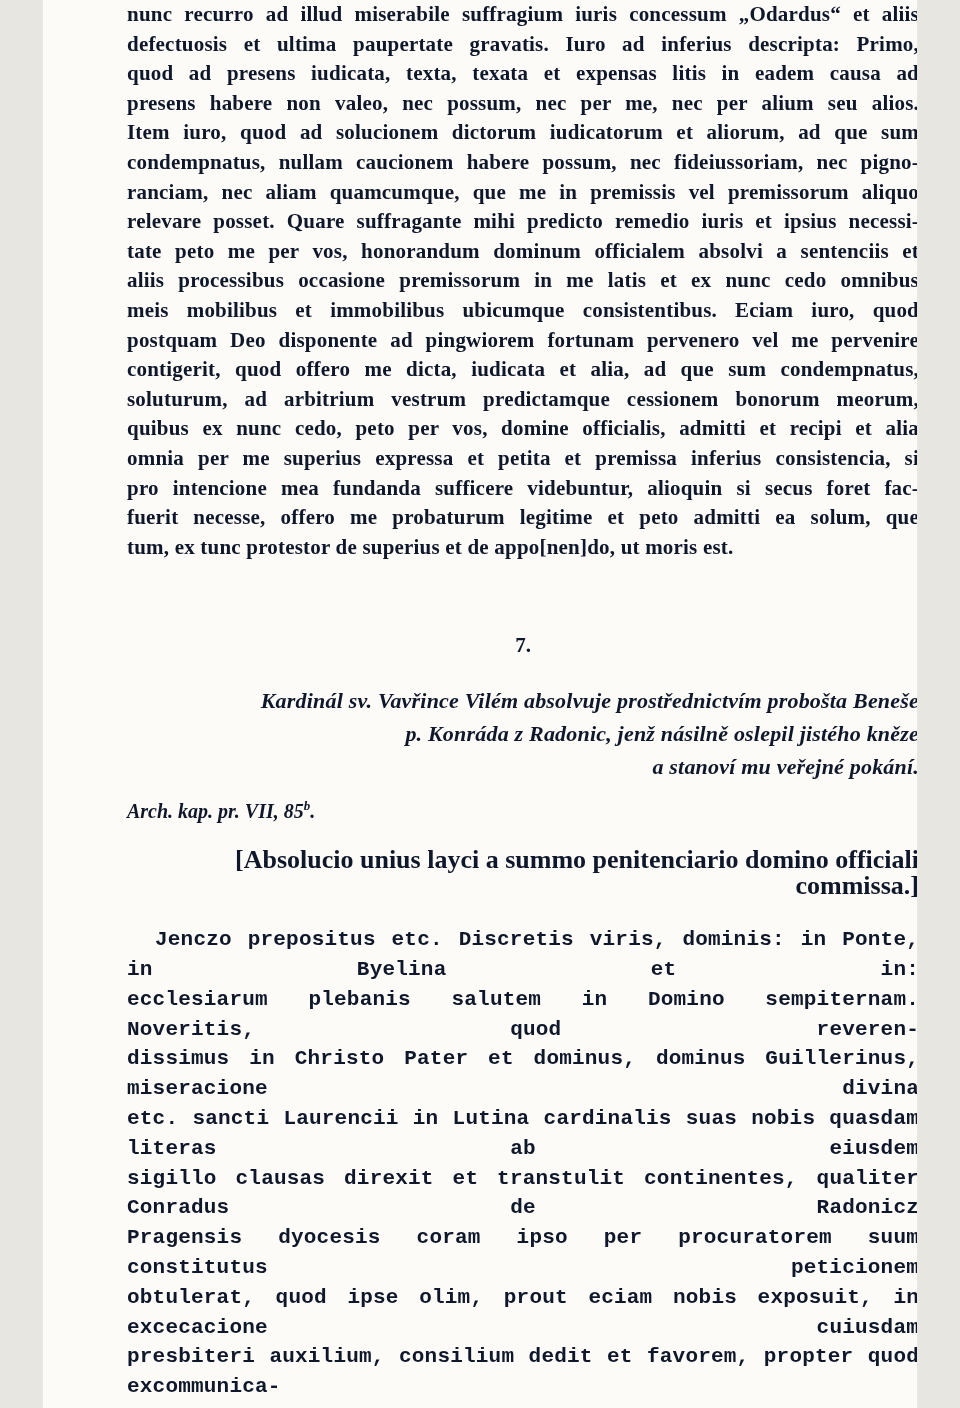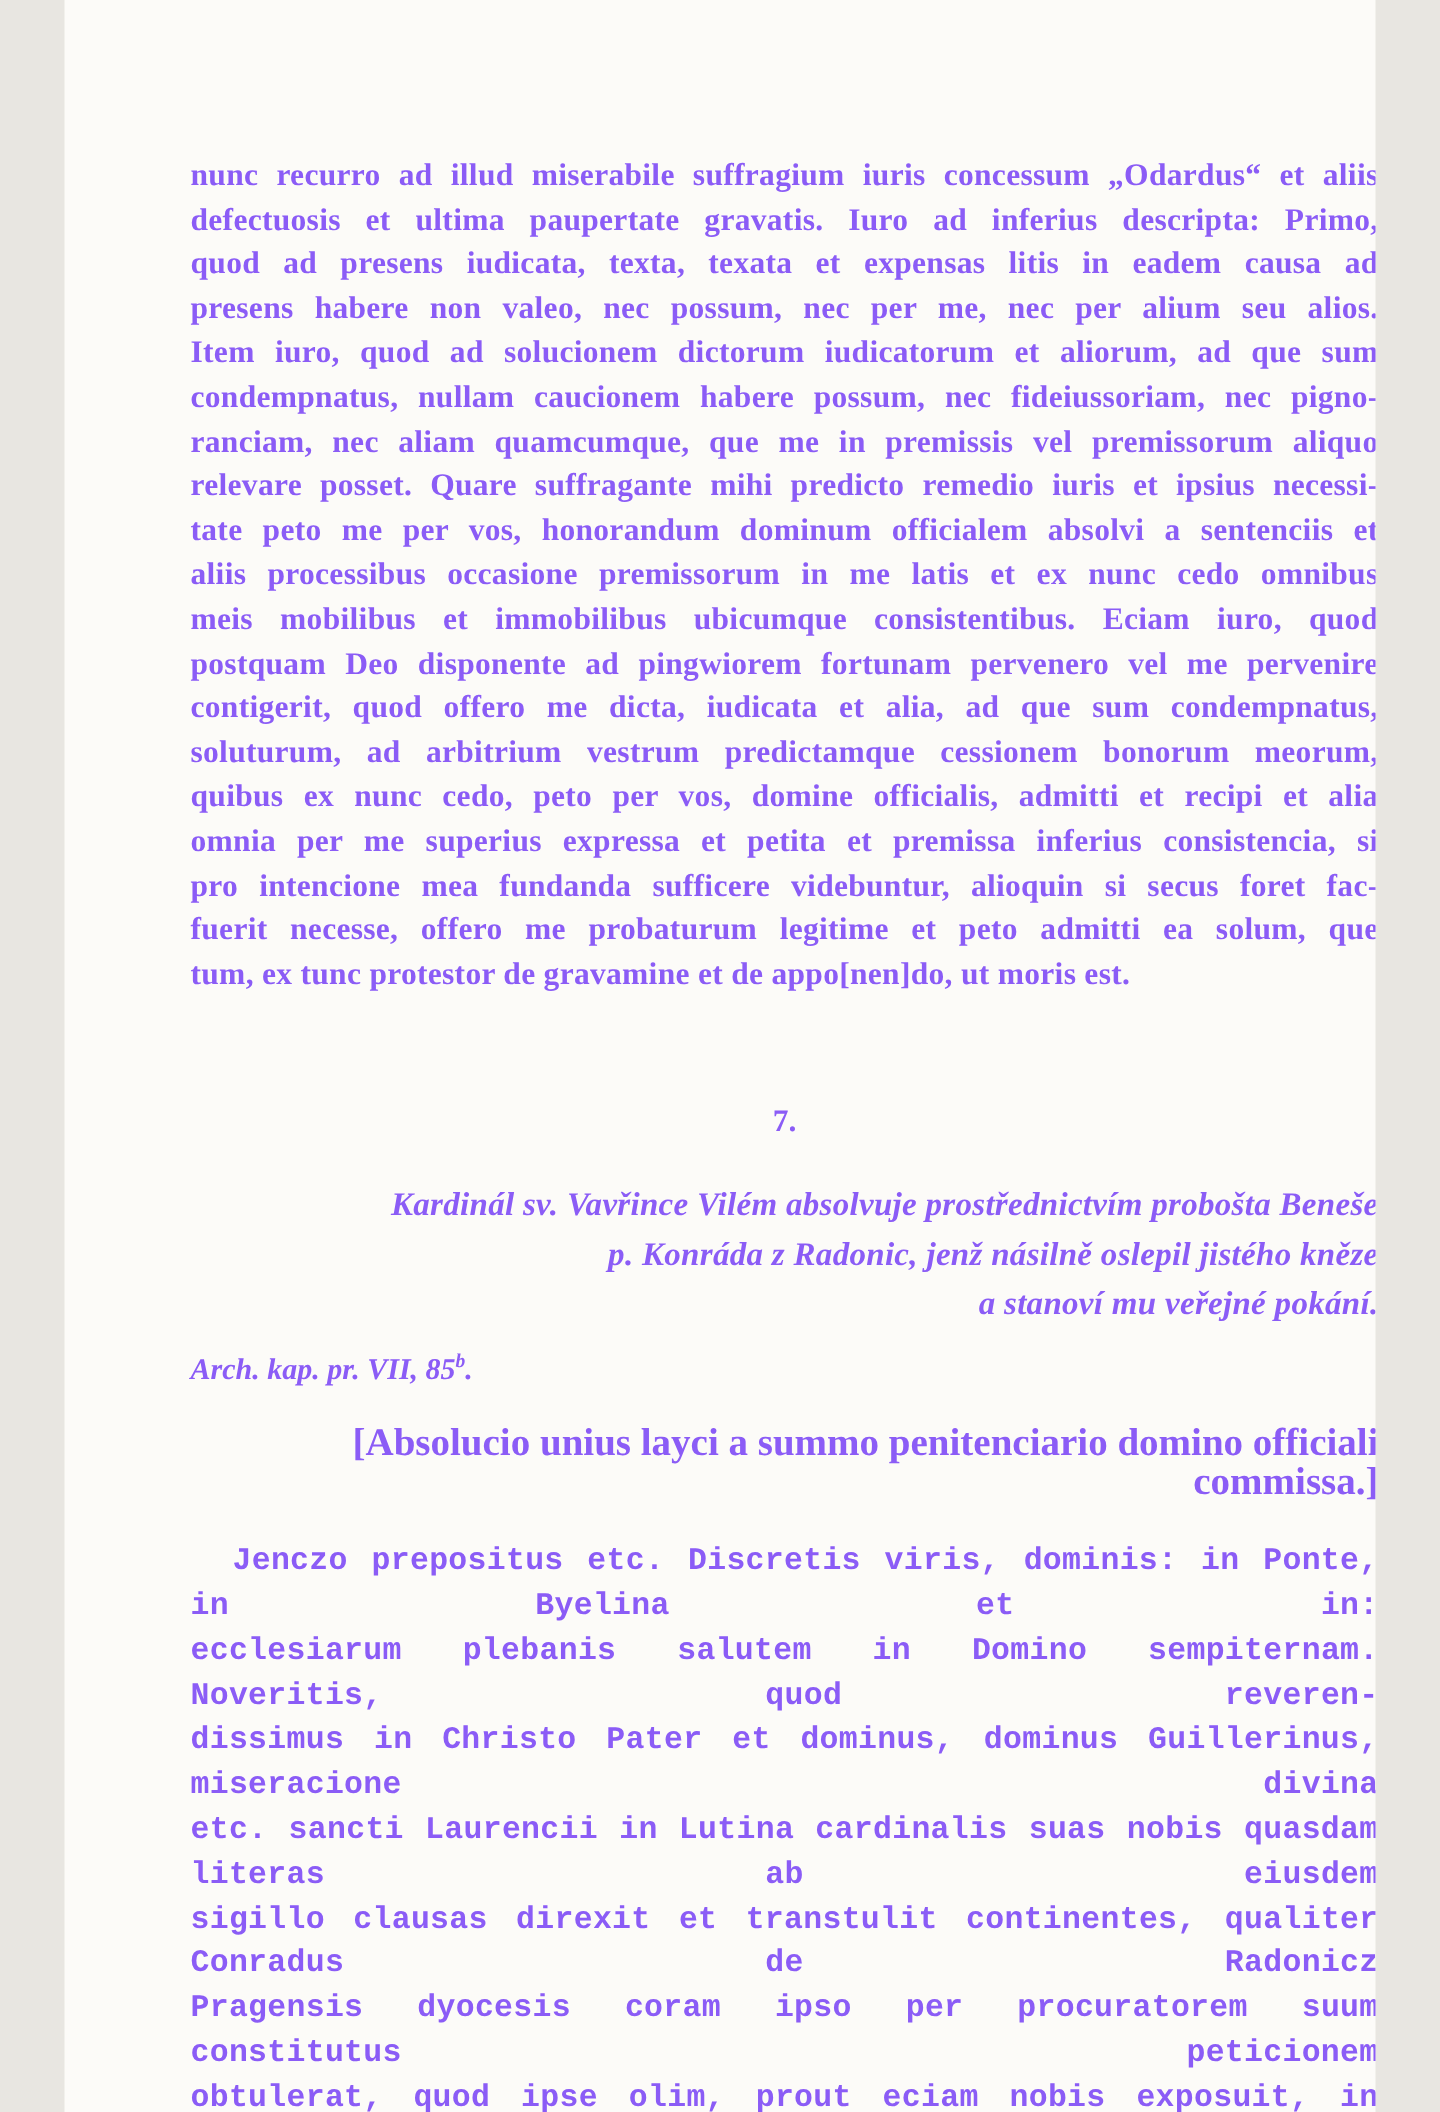--- a/index.html
+++ b/index.html
@@ -6,26 +6,25 @@
     margin: 0;
     padding: 0;
     background: #e8e6e1;
   }
   .page {
     position: relative;
     width: 874px;
     height: 1408px;
     margin: 0 auto;
     background: #fcfbf8;
-    color: #8b5cf6;
+    color: #0f172a;
     font-family: "Liberation Serif", "DejaVu Serif", serif;
     font-weight: 700;
     overflow: hidden;
     box-sizing: border-box;
-    padding-top: 102px;
   }
   .text-block {
     width: 792px;
     margin-left: 84px;
   }
   .para .line {
     font-size: 21px;
     line-height: 29.6px;
     letter-spacing: 0.2px;
     text-align: justify;
@@ -105,21 +104,21 @@
       <div class="line">tate peto me per vos, honorandum dominum officialem absolvi a sentenciis et</div>
       <div class="line">aliis processibus occasione premissorum in me latis et ex nunc cedo omnibus</div>
       <div class="line">meis mobilibus et immobilibus ubicumque consistentibus. Eciam iuro, quod</div>
       <div class="line">postquam Deo disponente ad pingwiorem fortunam pervenero vel me pervenire</div>
       <div class="line">contigerit, quod offero me dicta, iudicata et alia, ad que sum condempnatus,</div>
       <div class="line">soluturum, ad arbitrium vestrum predictamque cessionem bonorum meorum,</div>
       <div class="line">quibus ex nunc cedo, peto per vos, domine officialis, admitti et recipi et alia</div>
       <div class="line">omnia per me superius expressa et petita et premissa inferius consistencia, si</div>
       <div class="line">pro intencione mea fundanda sufficere videbuntur, alioquin si secus foret fac-</div>
       <div class="line">fuerit necesse, offero me probaturum legitime et peto admitti ea solum, que</div>
-      <div class="line last">tum, ex tunc protestor de gravamine et de appo[nen]do, ut moris est.</div>
+      <div class="line last">tum, ex tunc protestor de superius et de appo[nen]do, ut moris est.</div>
     </div>
 
     <div class="section-number">7.</div>
 
     <div class="section-title">
       <div class="line">Kardinál sv. Vavřince Vilém absolvuje prostřednictvím probošta Beneše</div>
       <div class="line">p. Konráda z Radonic, jenž násilně oslepil jistého kněze</div>
       <div class="line">a stanoví mu veřejné pokání.</div>
     </div>
 

